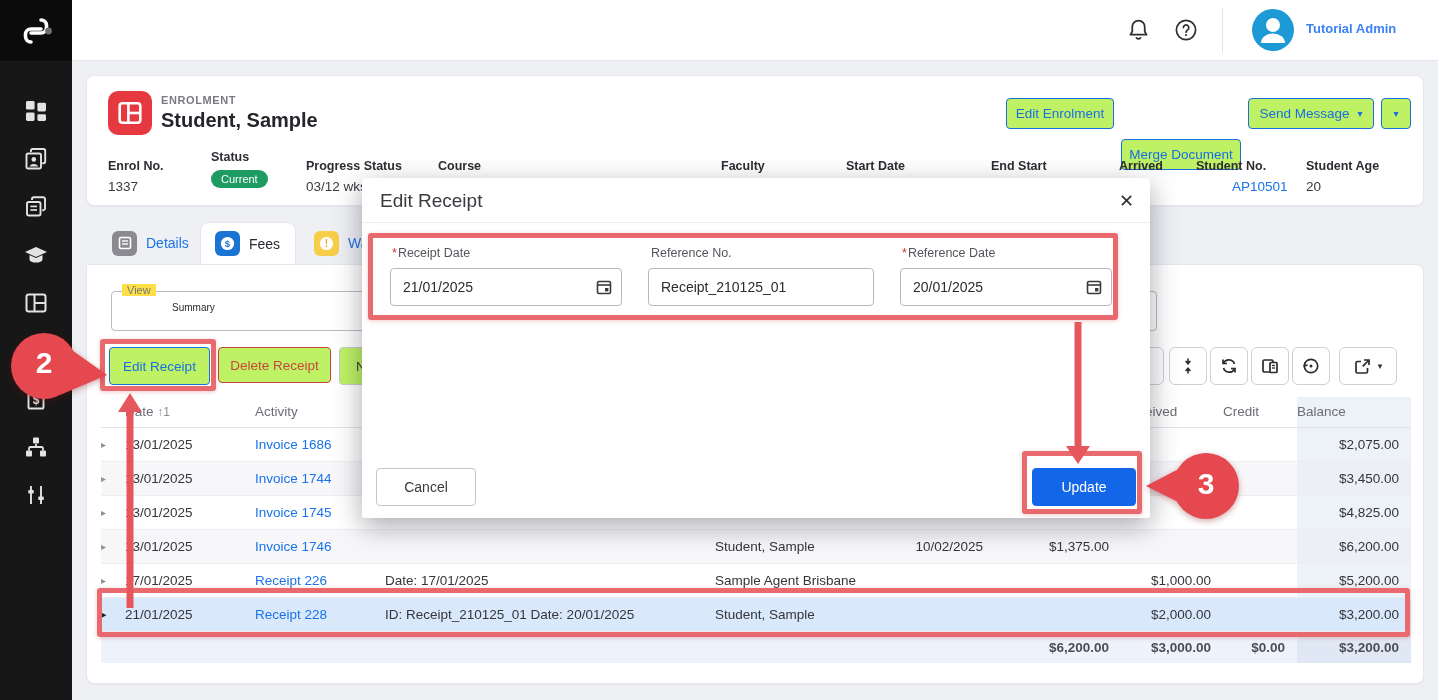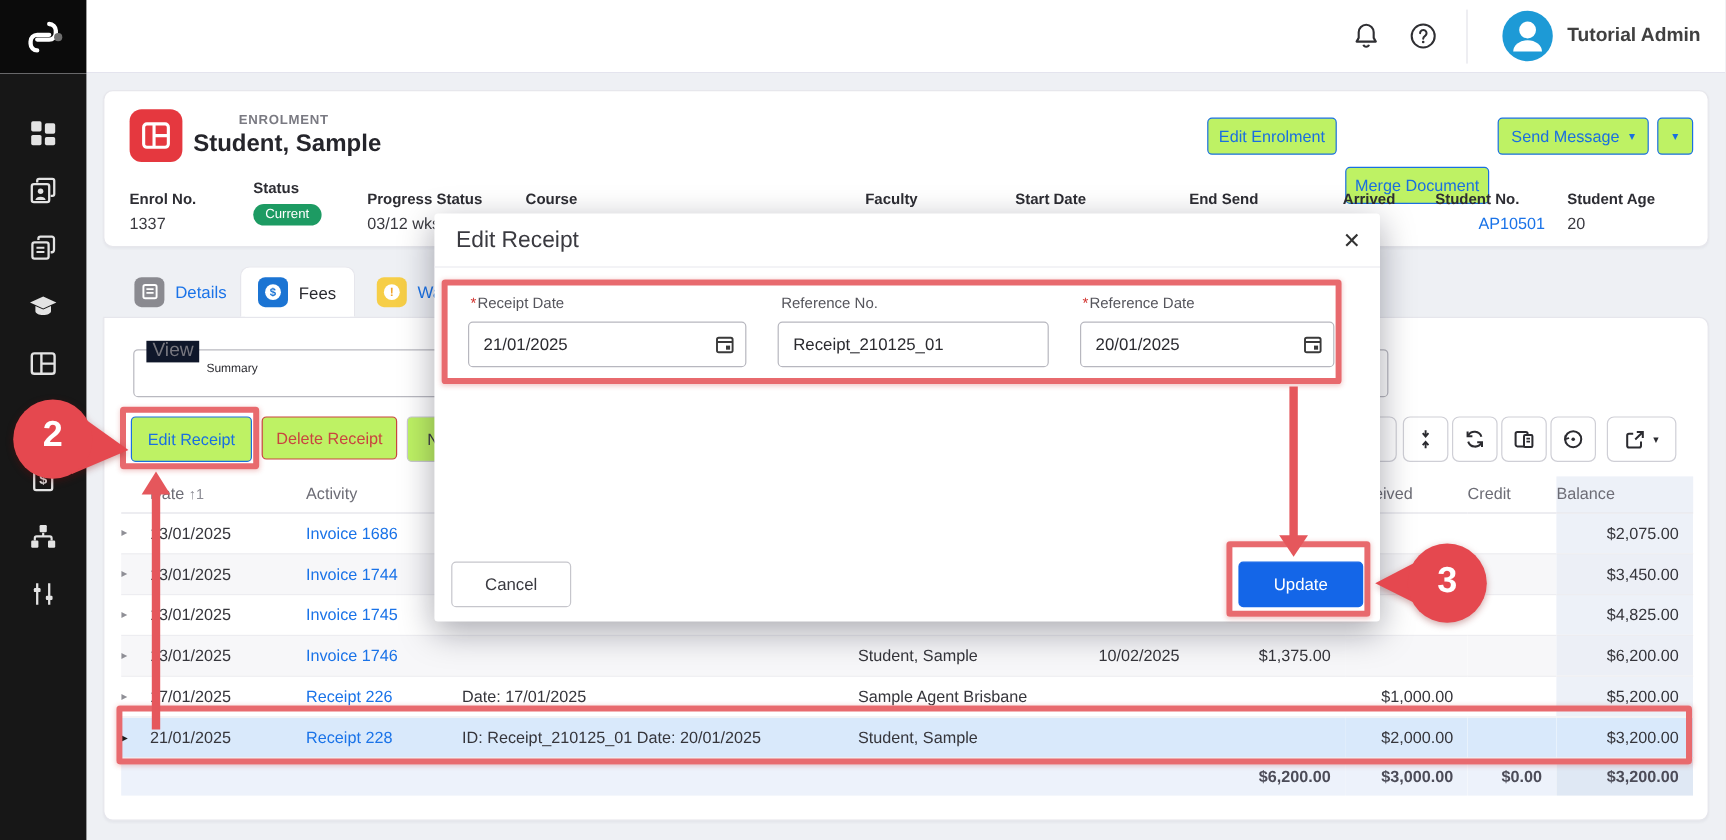--- a/index.html
+++ b/index.html
@@ -17,21 +17,21 @@
           border-bottom:1px solid #e4e4ee;z-index:5;}
   .logo{position:absolute;left:0;top:0;width:72px;height:61px;background:#0b0b0b;
         display:flex;align-items:center;justify-content:center;cursor:pointer;}
   .search{position:absolute;left:100px;top:12px;width:400px;height:36px;
           border:1px solid #d4d4da;border-radius:8px;background:#fefefe;
           display:flex;align-items:center;padding:0 12px;gap:10px;}
   .search input{border:none;outline:none;flex:1;font-size:14px;color:#333;
           font-family:inherit;background:transparent;}
   .search input::placeholder{color:#a3a3ac;}
   .iconbtn{background:none;border:none;cursor:pointer;}
-  .uname{font-size:16px;font-weight:700;color:#404040;}
+  .uname{font-size:13px;font-weight:700;color:#3b82f6;}
   
   .sidebar{position:absolute;left:0;top:61px;width:72px;height:639px;background:#171717;z-index:4;}
   .side-item{position:absolute;left:24px;width:24px;height:24px;cursor:pointer;}
   
   .hcard{position:absolute;left:86px;top:75px;width:1338px;height:131px;background:#fff;
          border-radius:8px;border:1px solid #e7e7ec;box-shadow:0 1px 2px rgba(20,20,40,.04);z-index:2;}
   .kicker{font-size:11px;color:#7a7a82;letter-spacing:.6px;font-weight:700;}
   .ptitle{font-size:20px;color:#25252b;font-weight:700;}
   .ilabel{font-size:12.5px;font-weight:700;color:#2d2d33;}
   .ivalue{font-size:13.5px;color:#3a3a40;margin-top:6px;}
@@ -43,22 +43,22 @@
        padding:0 14px;font-size:14px;cursor:pointer;text-align:center;}
   .tab.active{background:#fff;border:1px solid #e6e6ec;border-bottom:none;
        border-radius:8px 8px 0 0;z-index:3;}
   .tabicon{width:25px;height:25px;border-radius:6px;display:flex;align-items:center;
        justify-content:center;color:#fff;font-size:13px;font-weight:700;flex:none;}
   
   .mcard{position:absolute;left:86px;top:264px;width:1338px;height:420px;background:#fff;
          border-radius:0 8px 8px 8px;border:1px solid #e6e6ec;box-shadow:0 1px 2px rgba(20,20,40,.04);z-index:2;}
   .viewbox{position:absolute;left:24px;top:26px;width:1046px;height:40px;
            border:1px solid #b9b9c0;border-radius:4px;}
-  .viewlegend{position:absolute;left:10px;top:-8px;background:#0f172a;padding:0 5px;
-           font-size:16px;color:#76767e;}
+  .viewlegend{position:absolute;left:10px;top:-8px;background:#fde047;padding:0 5px;
+           font-size:11px;color:#76767e;}
   .viewval{position:absolute;left:14px;top:10px;font-size:10px;color:#2c2c31;margin-left:46px;}
   .toolbtn{position:absolute;top:82px;width:38px;height:38px;background:#fff;
            border:1px solid #cfcfd6;border-radius:6px;display:flex;align-items:center;
            justify-content:center;cursor:pointer;}
   
   .grid{border-collapse:collapse;table-layout:fixed;width:1310px;font-size:13.5px;color:#35353b;}
   .grid th{font-weight:400;color:#6d6d76;height:30px;border-bottom:1px solid #e2e2e8;
            text-align:left;padding:0 12px 0 0;white-space:nowrap;}
   .grid td{height:34px;border-bottom:1px solid #ededf1;padding:0 12px 0 0;
            white-space:nowrap;overflow:hidden;}
@@ -201,21 +201,21 @@
   </div>
 
   <div class="hcard">
     <div class="abs" style="left:21px;top:15px;width:44px;height:44px;border-radius:10px;background:#e5383f;display:flex;align-items:center;justify-content:center;">
       <svg width="26" height="26" viewBox="0 0 24 24">
         <rect x="2.5" y="3" width="19" height="18" rx="2.5" fill="none" stroke="#fff" stroke-width="2.4"></rect>
         <line x1="10.5" y1="3.5" x2="10.5" y2="20.5" stroke="#fff" stroke-width="2.4"></line>
         <line x1="11" y1="12" x2="21" y2="12" stroke="#fff" stroke-width="2.4"></line>
       </svg>
     </div>
-    <div class="kicker abs" style="left:74px;top:18px;margin-left:38px;">ENROLMENT</div>
+    <div class="kicker abs" style="left:74px;top:18px;">ENROLMENT</div>
     <div class="ptitle abs" style="left:74px;top:33px;">Student, Sample</div>
 
     <button class="btn abs" style="left:919px;top:22px;width:108px;height:31px;">Edit Enrolment</button>
     <button class="btn abs" style="left:1034px;top:22px;width:120px;height:31px;margin-top:41px;">Merge Document</button>
     <button class="btn abs" style="left:1161px;top:22px;width:126px;height:31px;gap:8px;">
       <span>Send Message</span>
       <span style="font-size:10px;">▾</span>
     </button>
     <button class="btn abs" style="left:1294px;top:22px;width:30px;height:31px;font-size:10px;">
       <span>▾</span>
@@ -239,21 +239,21 @@
     </div>
     <div class="abs" style="left:634px;top:83px;">
       <div class="ilabel">Faculty</div>
       <div class="ivalue"></div>
     </div>
     <div class="abs" style="left:759px;top:83px;">
       <div class="ilabel">Start Date</div>
       <div class="ivalue"></div>
     </div>
     <div class="abs" style="left:904px;top:83px;">
-      <div class="ilabel">End Send</div>
+      <div class="ilabel">End Start</div>
       <div class="ivalue"></div>
     </div>
     <div class="abs" style="left:1032px;top:83px;">
       <div class="ilabel">Arrived</div>
       <div class="ivalue"></div>
     </div>
     <div class="abs" style="left:1109px;top:83px;">
       <div class="ilabel">Student No.</div>
       <div class="ivalue linkblue">AP10501</div>
     </div>

